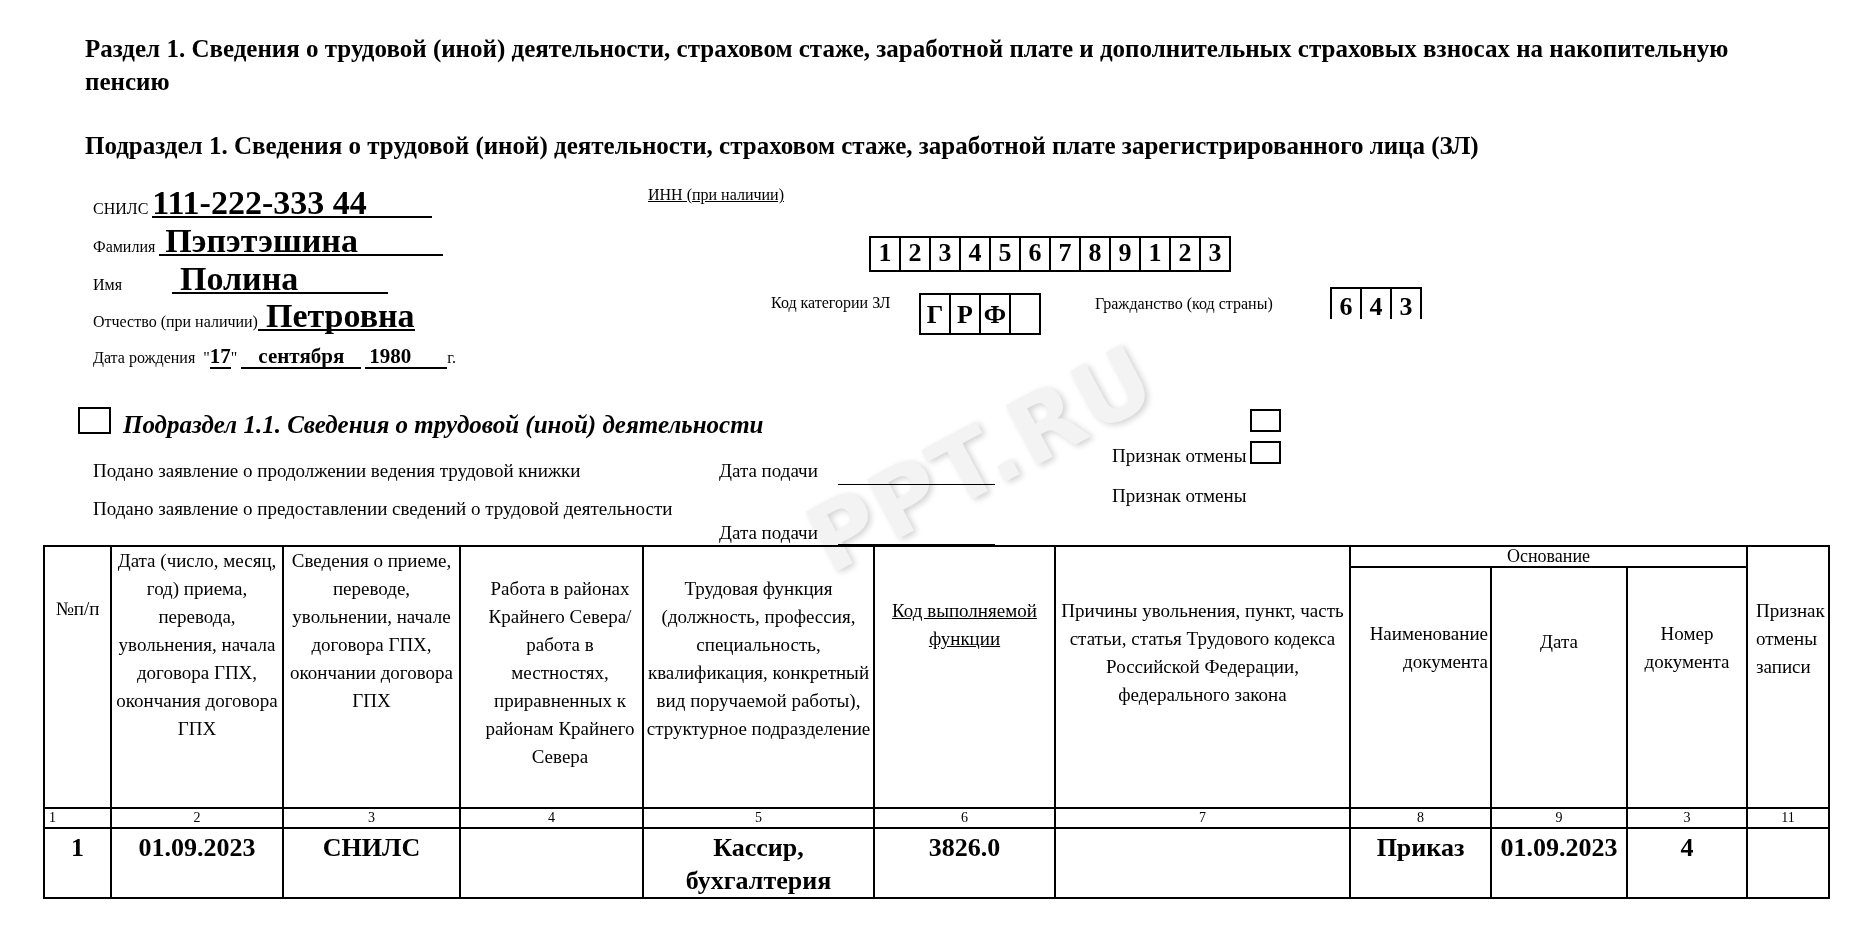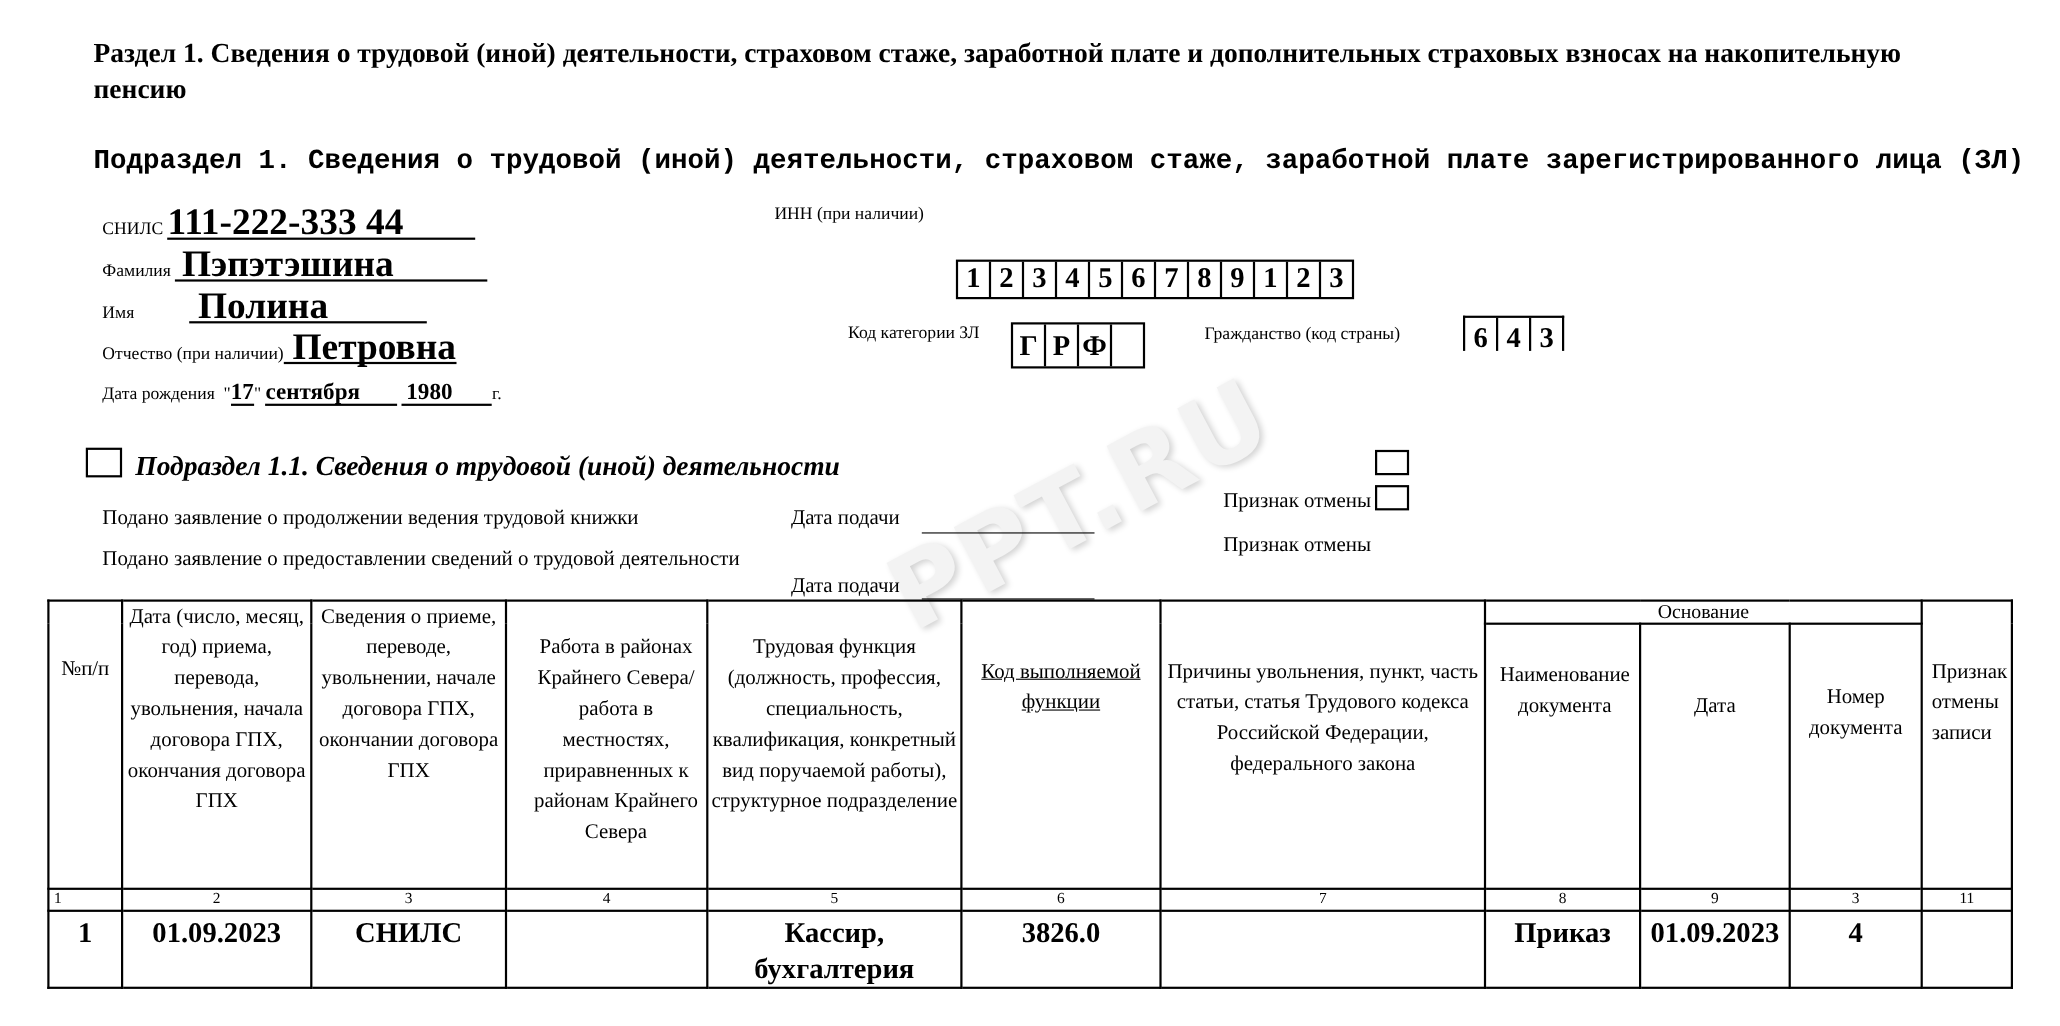--- a/index.html
+++ b/index.html
@@ -22,45 +22,45 @@
   table.tbl tr.nums td { font-size: 14px; line-height: 18px; height: 18px; padding: 0; }
   table.tbl tr.data td { font-weight: bold; font-size: 26px; line-height: 33px; height: 60px; padding-top: 2px; }
   .watermark { position: absolute; left: 770px; top: 395px; font-family: "DejaVu Sans", sans-serif; font-weight: bold;
                font-size: 92px; color: #f3f3f3; transform: rotate(-28deg); transform-origin: left top;
                text-shadow: 2px 3px 6px rgba(0,0,0,0.18); letter-spacing: 2px; }
 </style>
 </head>
 <body>
 
 <div class="abs h1" style="left:85px; top:32px;">Раздел 1. Сведения о трудовой (иной) деятельности, страховом стаже, заработной плате и дополнительных страховых взносах на накопительную пенсию</div>
-<div class="abs h2" style="left:85px; top:132px;font-family:Liberation Mono, monospace;">Подраздел 1. Сведения о трудовой (иной) деятельности, страховом стаже, заработной плате зарегистрированного лица (ЗЛ)</div>
+<div class="abs h2" style="left:85px; top:132px;">Подраздел 1. Сведения о трудовой (иной) деятельности, страховом стаже, заработной плате зарегистрированного лица (ЗЛ)</div>
 
 <div class="abs" style="left:93px; top:190px;">
   <span class="lbl">СНИЛС</span>
   <span class="val" style="width:280px;">111-222-333 44</span>
 </div>
 <div class="abs" style="left:93px; top:228px;">
   <span class="lbl">Фамилия</span>
   <span class="val" style="width:278px; padding-left:6px;">Пэпэтэшина</span>
 </div>
 <div class="abs" style="left:93px; top:266px;">
   <span class="lbl" style="display:inline-block; width:75px;">Имя</span>
   <span class="val" style="width:208px; padding-left:8px;">Полина</span>
 </div>
 <div class="abs" style="left:93px; top:303px;">
   <span class="lbl">Отчество (при наличии)</span><span class="val" style="padding-left:8px;">Петровна</span>
 </div>
 <div class="abs" style="left:93px; top:345px;">
   <span class="lbl">Дата рождения</span>
   <span class="lbl">&nbsp;"</span><span class="val" style="font-size:21px; line-height:22px;">17</span><span class="lbl">"</span>
-  <span class="val" style="font-size:21px; line-height:22px; width:120px; text-align:left;">сентября</span>
+  <span class="val" style="font-size:21px; line-height:22px; width:120px; text-align:center;">сентября</span>
   <span class="val" style="font-size:21px; line-height:22px; width:78px; padding-left:4px;">1980</span><span class="lbl">г.</span>
 </div>
 
-<div class="abs lbl" style="left:704px; top:186px;">ИНН (при наличии)</div>
+<div class="abs lbl" style="left:648px; top:186px;text-decoration:underline;">ИНН (при наличии)</div>
 <div class="cells" style="left:869px; top:236px; height:32px;">
   <div class="c" style="width:28px;">1</div>
   <div class="c" style="width:28px;">2</div>
   <div class="c" style="width:28px;">3</div>
   <div class="c" style="width:28px;">4</div>
   <div class="c" style="width:28px;">5</div>
   <div class="c" style="width:28px;">6</div>
   <div class="c" style="width:28px;">7</div>
   <div class="c" style="width:28px;">8</div>
   <div class="c" style="width:28px;">9</div>
@@ -122,21 +122,21 @@
     <td rowspan="2">Дата (число, месяц, год) приема, перевода, увольнения, начала договора ГПХ, окончания договора ГПХ</td>
     <td rowspan="2">Сведения о приеме, переводе, увольнении, начале договора ГПХ, окончании договора ГПХ</td>
     <td rowspan="2" style="padding-top:28px;padding-left:19px;">Работа в районах Крайнего Севера/работа в местностях, приравненных к районам Крайнего Севера</td>
     <td rowspan="2" style="padding-top:28px;">Трудовая функция (должность, профессия, специальность, квалификация, конкретный вид поручаемой работы), структурное подразделение</td>
     <td rowspan="2" style="padding-top:50px;text-decoration:underline;">Код выполняемой функции</td>
     <td rowspan="2" style="padding-top:50px;">Причины увольнения, пункт, часть статьи, статья Трудового кодекса Российской Федерации, федерального закона</td>
     <td colspan="3" style="font-size:18px; line-height:18px;">Основание</td>
     <td rowspan="2" style="text-align:left; padding-top:50px; padding-left:8px; word-break:break-all;">Признак отмены записи</td>
   </tr>
   <tr style="height:241px;">
-    <td style="text-align:center; padding-top:32px; padding-left:6px; word-break:break-all;">Наименование документа</td>
+    <td style="text-align:right; padding-top:52px; padding-left:6px; word-break:break-all;">Наименование документа</td>
     <td style="padding-top:60px;">Дата</td>
     <td style="padding-top:52px;margin-top:32px;">Номер документа</td>
   </tr>
   <tr class="nums">
     <td style="text-align:left; padding-left:4px;">1</td>
     <td>2</td>
     <td>3</td>
     <td>4</td>
     <td>5</td>
     <td>6</td>

